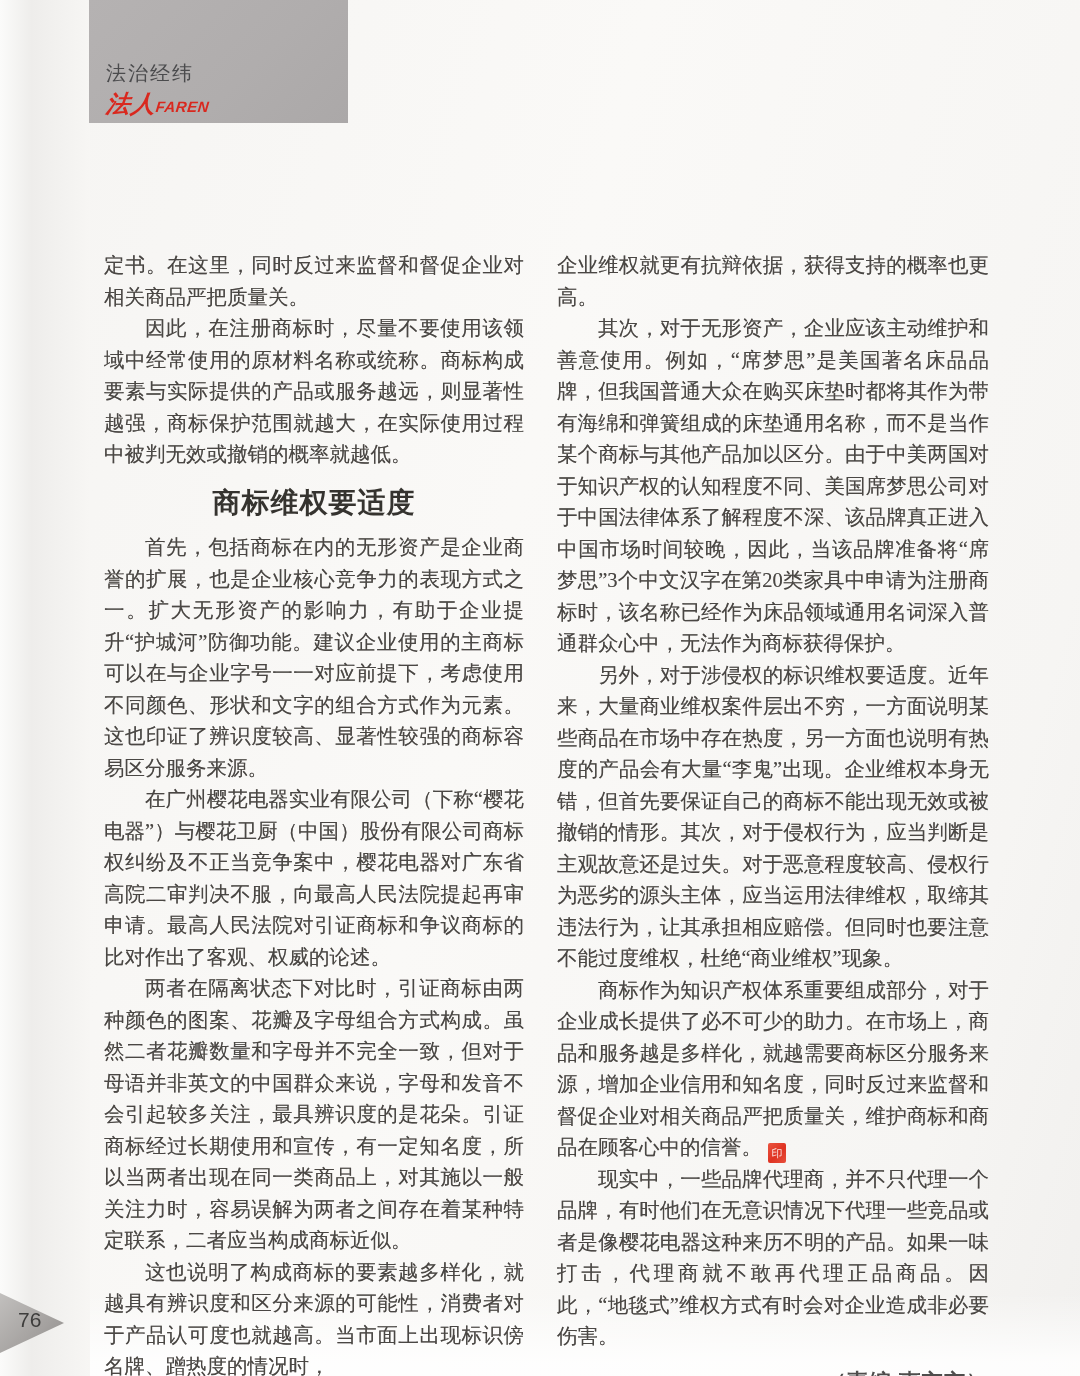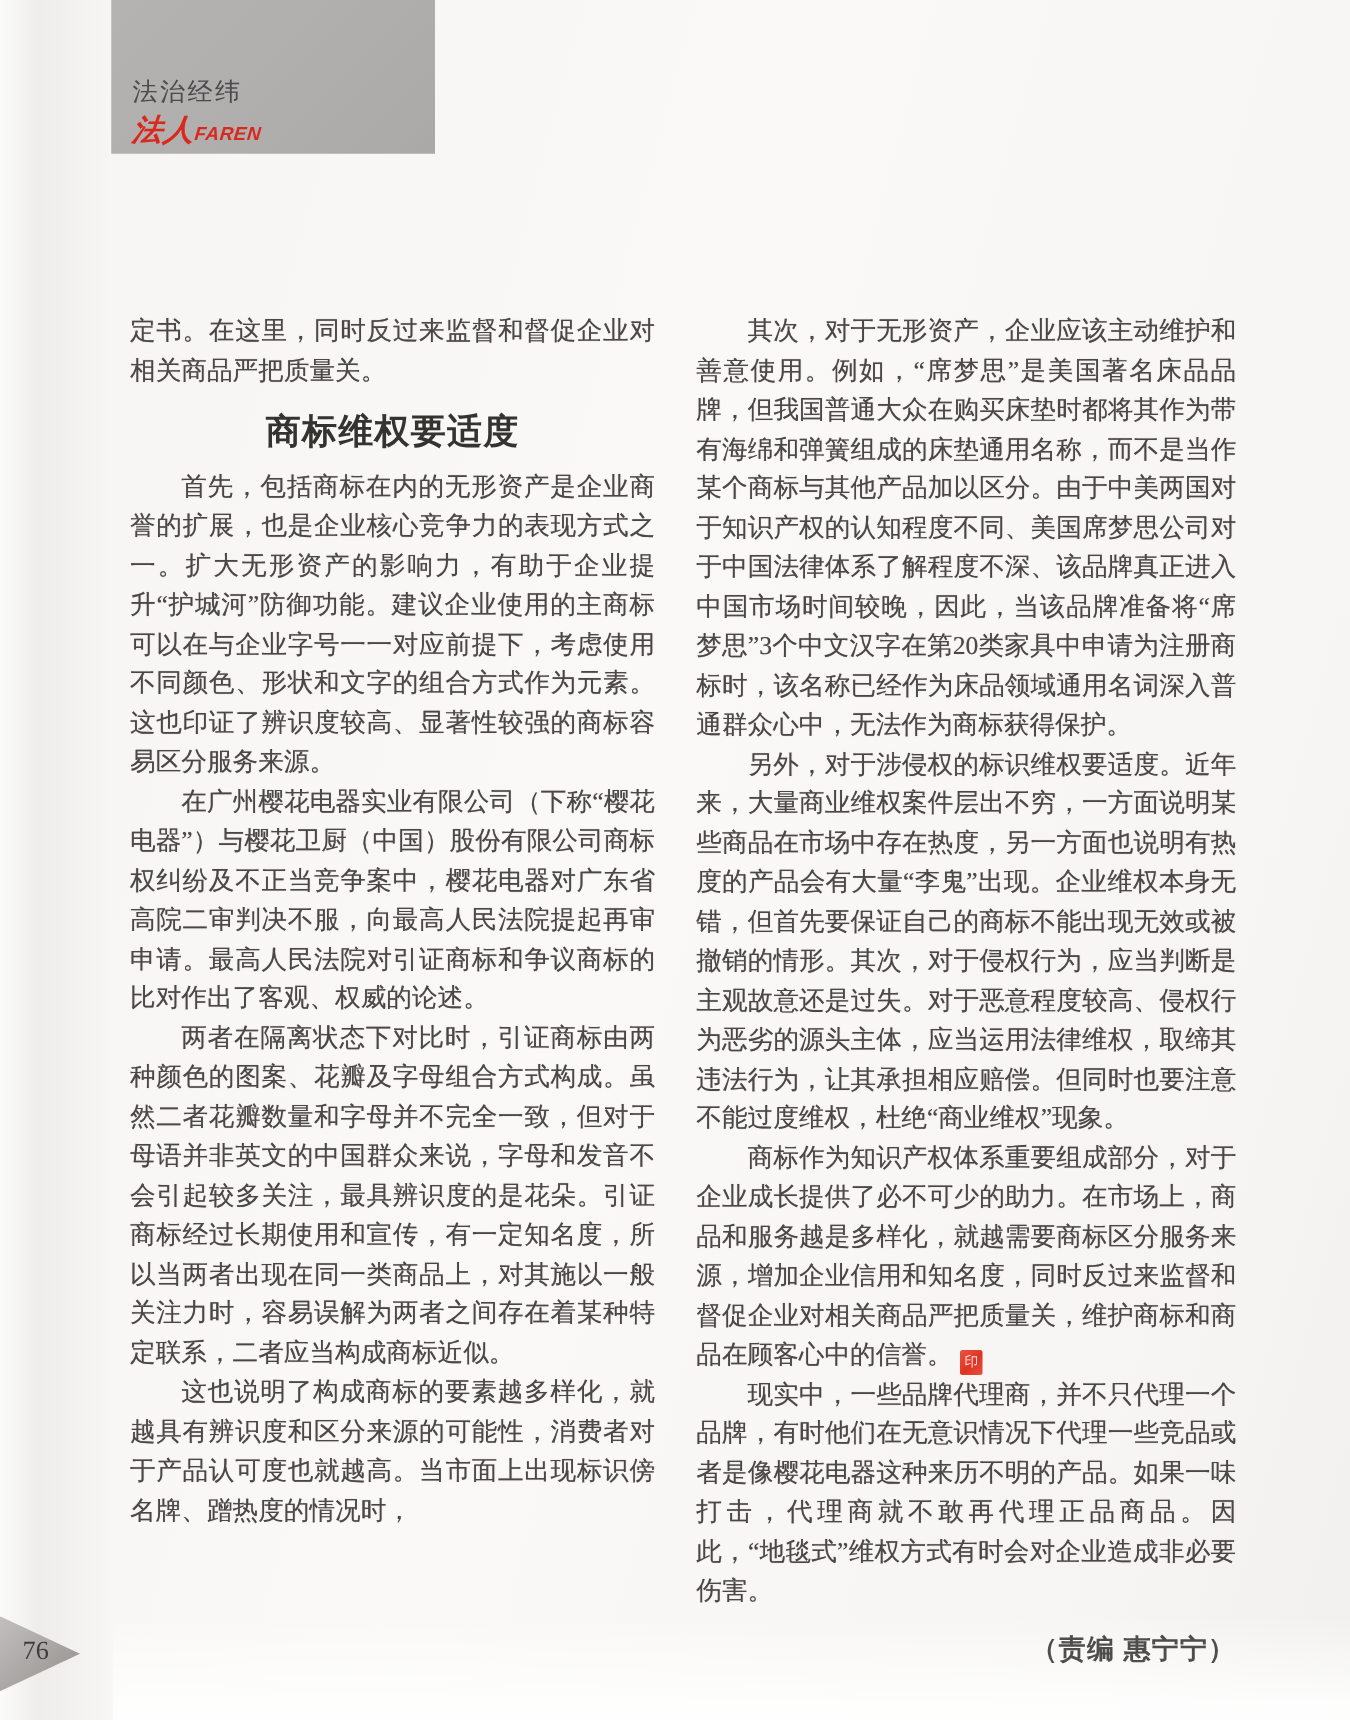--- a/index.html
+++ b/index.html
@@ -81,48 +81,50 @@
   }
   
   .pagenum-wrap { position: absolute; left: 0; top: 1293px; width: 64px; height: 60px; }
   .pagenum-triangle {
     position: absolute; left: 0; top: 0; width: 100%; height: 100%;
     background: linear-gradient(135deg, #c2c0be 0%, #a8a5a3 55%, #918e8c 100%);
     clip-path: polygon(0 0, 100% 50%, 0 100%);
   }
   .pagenum {
     position: absolute; left: 18px; top: 15px;
-    font-family: Liberation Serif, serif;
+    font-family: Liberation Sans, sans-serif;
     font-size: 21px; color: #3e3d3c;
   }
 </style>
 </head>
 <body>
 
 <div class="page">
 
   <div class="scan-edge"></div>
 
   <div class="section-block">
     <div class="section-title">法治经纬</div>
     <div class="magazine-logo">
       <span class="logo-cn">法人</span><span class="logo-en">FAREN</span>
     </div>
   </div>
 
   <div class="col col-left">
     <p class="no-indent">定书。在这里，同时反过来监督和督促企业对相关商品严把质量关。</p>
+    <p>因此，在注册商标时，尽量不要使用该领域中经常使用的原材料名称或统称。商标构成要素与实际提供的产品或服务越远，则显著性越强，商标保护范围就越大，在实际使用过程中被判无效或撤销的概率就越低。</p>
     <h3 class="subhead">商标维权要适度</h3>
     <p>首先，包括商标在内的无形资产是企业商誉的扩展，也是企业核心竞争力的表现方式之一。扩大无形资产的影响力，有助于企业提升“护城河”防御功能。建议企业使用的主商标可以在与企业字号一一对应前提下，考虑使用不同颜色、形状和文字的组合方式作为元素。这也印证了辨识度较高、显著性较强的商标容易区分服务来源。</p>
     <p>在广州樱花电器实业有限公司（下称“樱花电器”）与樱花卫厨（中国）股份有限公司商标权纠纷及不正当竞争案中，樱花电器对广东省高院二审判决不服，向最高人民法院提起再审申请。最高人民法院对引证商标和争议商标的比对作出了客观、权威的论述。</p>
     <p>两者在隔离状态下对比时，引证商标由两种颜色的图案、花瓣及字母组合方式构成。虽然二者花瓣数量和字母并不完全一致，但对于母语并非英文的中国群众来说，字母和发音不会引起较多关注，最具辨识度的是花朵。引证商标经过长期使用和宣传，有一定知名度，所以当两者出现在同一类商品上，对其施以一般关注力时，容易误解为两者之间存在着某种特定联系，二者应当构成商标近似。</p>
     <p>这也说明了构成商标的要素越多样化，就越具有辨识度和区分来源的可能性，消费者对于产品认可度也就越高。当市面上出现标识傍名牌、蹭热度的情况时，</p>
   </div>
 
   <div class="col col-right">
+    <p class="no-indent">企业维权就更有抗辩依据，获得支持的概率也更高。</p>
     <p>其次，对于无形资产，企业应该主动维护和善意使用。例如，“席梦思”是美国著名床品品牌，但我国普通大众在购买床垫时都将其作为带有海绵和弹簧组成的床垫通用名称，而不是当作某个商标与其他产品加以区分。由于中美两国对于知识产权的认知程度不同、美国席梦思公司对于中国法律体系了解程度不深、该品牌真正进入中国市场时间较晚，因此，当该品牌准备将“席梦思”3个中文汉字在第20类家具中申请为注册商标时，该名称已经作为床品领域通用名词深入普通群众心中，无法作为商标获得保护。</p>
     <p>另外，对于涉侵权的标识维权要适度。近年来，大量商业维权案件层出不穷，一方面说明某些商品在市场中存在热度，另一方面也说明有热度的产品会有大量“李鬼”出现。企业维权本身无错，但首先要保证自己的商标不能出现无效或被撤销的情形。其次，对于侵权行为，应当判断是主观故意还是过失。对于恶意程度较高、侵权行为恶劣的源头主体，应当运用法律维权，取缔其违法行为，让其承担相应赔偿。但同时也要注意不能过度维权，杜绝“商业维权”现象。</p>
     <p><span>商标作为知识产权体系重要组成部分，对于企业成长提供了必不可少的助力。在市场上，商品和服务越是多样化，就越需要商标区分服务来源，增加企业信用和知名度，同时反过来监督和督促企业对相关商品严把质量关，维护商标和商品在顾客心中的信誉。</span><span class="seal">印</span></p>
     <p>现实中，一些品牌代理商，并不只代理一个品牌，有时他们在无意识情况下代理一些竞品或者是像樱花电器这种来历不明的产品。如果一味打击，代理商就不敢再代理正品商品。因此，“地毯式”维权方式有时会对企业造成非必要伤害。</p>
     <p class="editor-line">（责编 惠宁宁）</p>
   </div>
 
   <div class="pagenum-wrap">
     <div class="pagenum-triangle"></div>
     <div class="pagenum">76</div>

